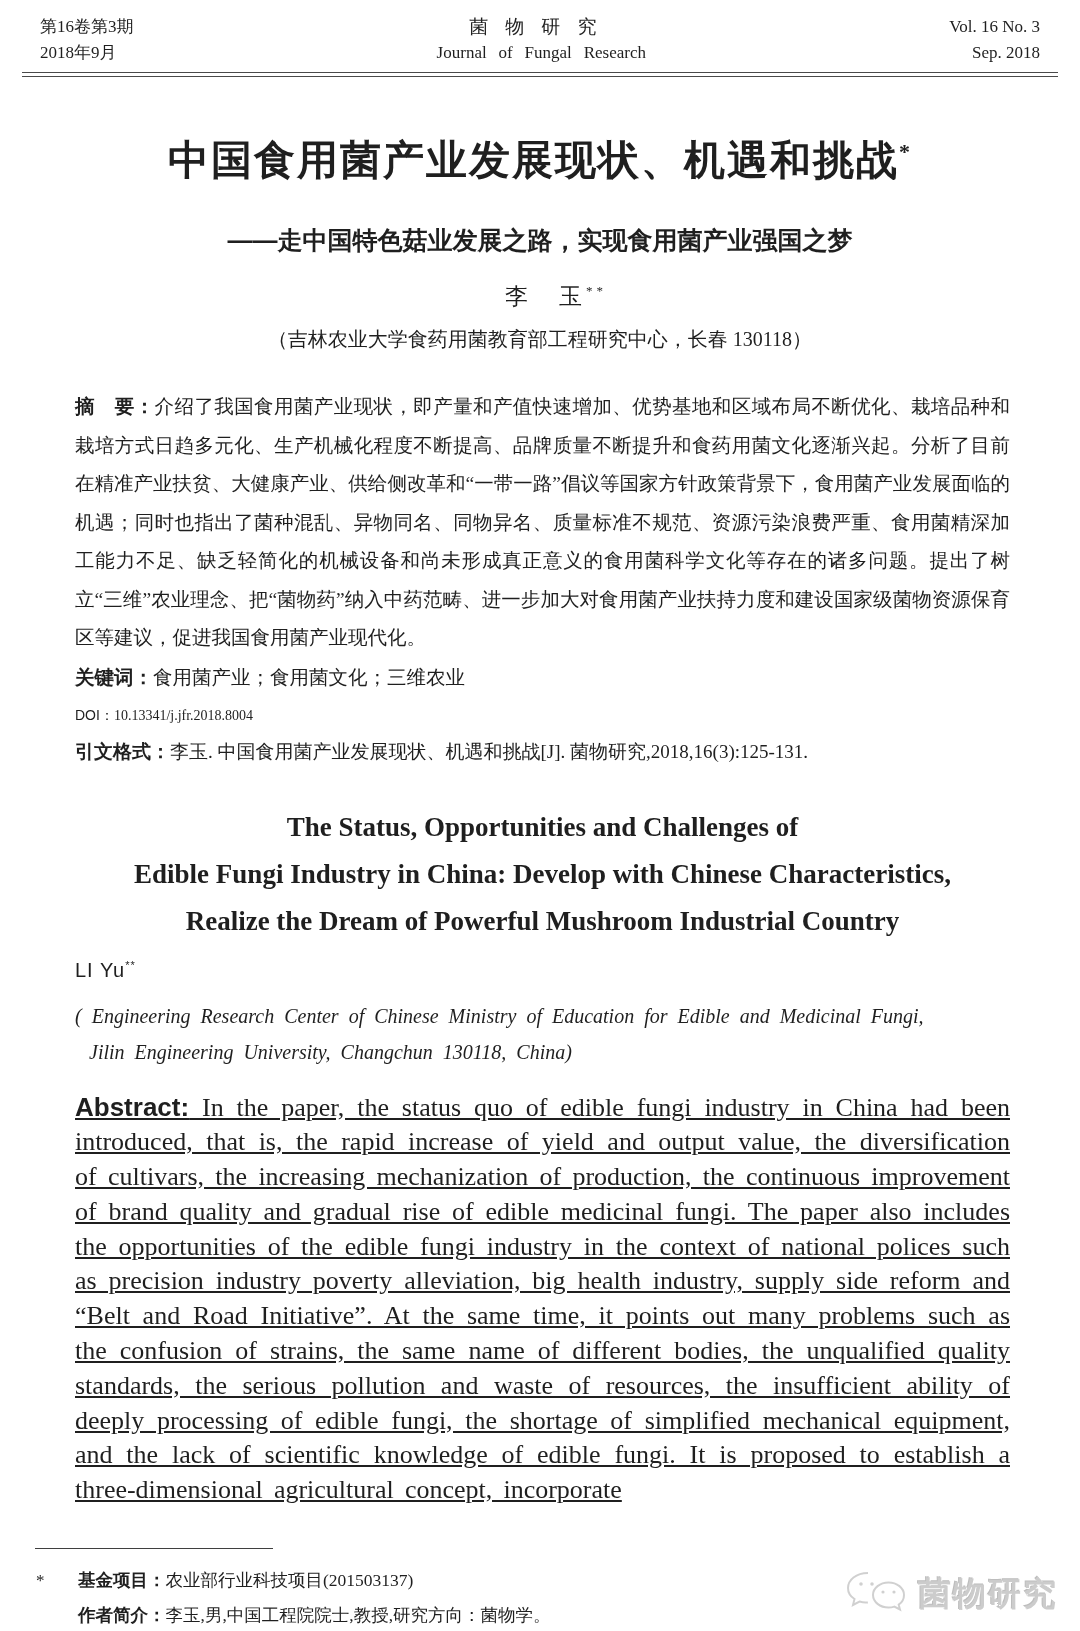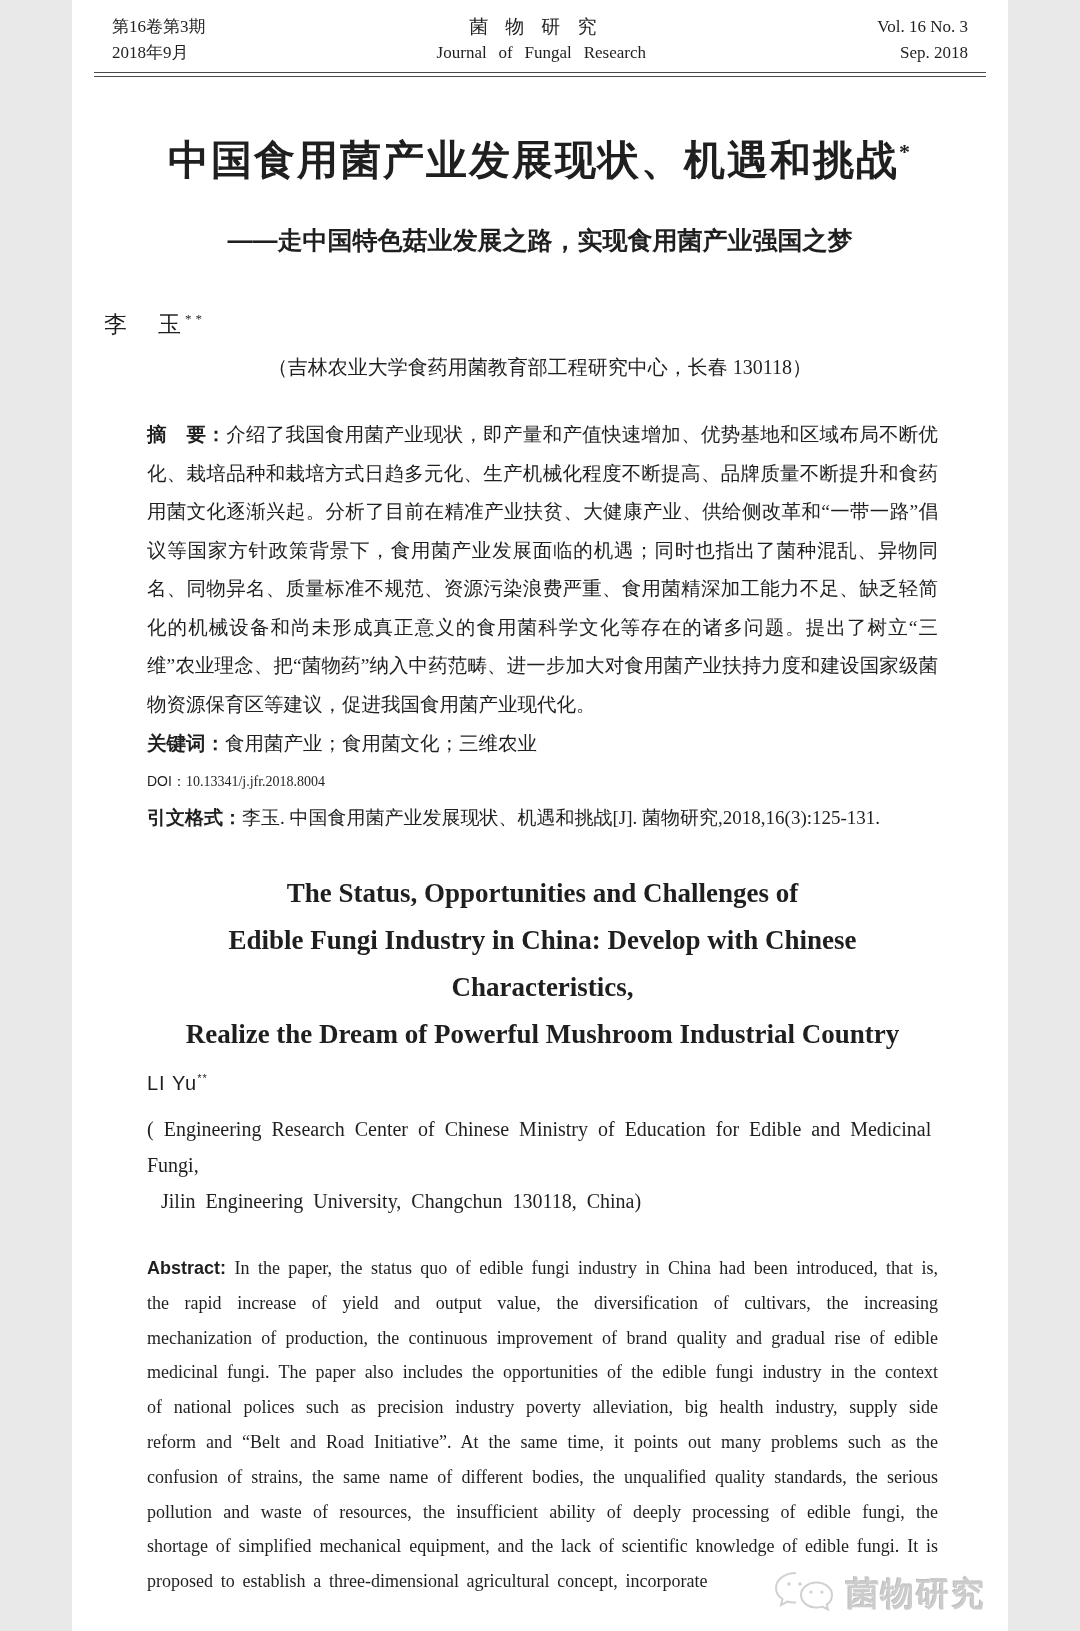--- a/index.html
+++ b/index.html
@@ -1,18 +1,18 @@
 <!DOCTYPE html>
 <html><head>
 <meta charset="utf-8">
 <style>
   html,body{margin:0;padding:0;background:#e9e9e9;}
   .page{
     position:relative;
-    width:936px;height:1631px;
+    width:1080px;height:1631px;
     margin:0 auto;
     background:#ffffff;
     color:#1f1f1f;
     overflow:hidden;
     font-family:"Liberation Serif", serif;
   }
   
   .jheader{
     display:flex;justify-content:space-between;align-items:flex-start;
     padding:14px 40px 0 40px;
@@ -40,21 +40,22 @@
   }
   .title-cn sup{font-size:22px;font-family:"Liberation Serif",serif;}
   .subtitle-cn{
     margin-top:36px;
     text-align:center;
     font-family:"Liberation Sans", sans-serif;
     font-weight:700;
     font-size:25px;
   }
   .author-cn{
-    margin-top:52px;
+    margin-top:24px;
+    text-align:center;
     font-size:23px;
     letter-spacing:4px;
     padding-left:32px;
   }
   .author-cn sup{font-size:13px;}
   .affil-cn{
     margin-top:14px;
     text-align:center;
     font-size:20px;
   }
@@ -84,31 +85,33 @@
   }
   .author-en{
     margin-top:14px;
     text-align:left;
     font-family:"Liberation Sans", sans-serif;
     font-size:20px;letter-spacing:1px;
   }
   .author-en sup{font-size:11px;}
   .affil-en{
     margin-top:16px;
+    font-style:italic;
     font-size:20px;
     line-height:36px;
     word-spacing:0.25em;
   }
   .affil-en .l2{padding-left:14px;}
   .abstract-en{
-    margin-top:32px;
-    font-size:18px;
+    margin-top:20px;
+    font-size:26px;
     line-height:34.8px;
     text-align:justify;
     word-spacing:0.18em;
+    text-decoration:underline;
   }
   .abstract-en .lbl-en{font-family:"Liberation Sans", sans-serif;font-weight:600;}
   
   .foot-rule{
     margin:40px 0 14px 35px;
     width:238px;
     border-top:1.6px solid #3f3f3f;
   }
   .footnotes{font-size:17.5px;line-height:35px;padding-right:70px;}
   .foot-row{display:flex;}

